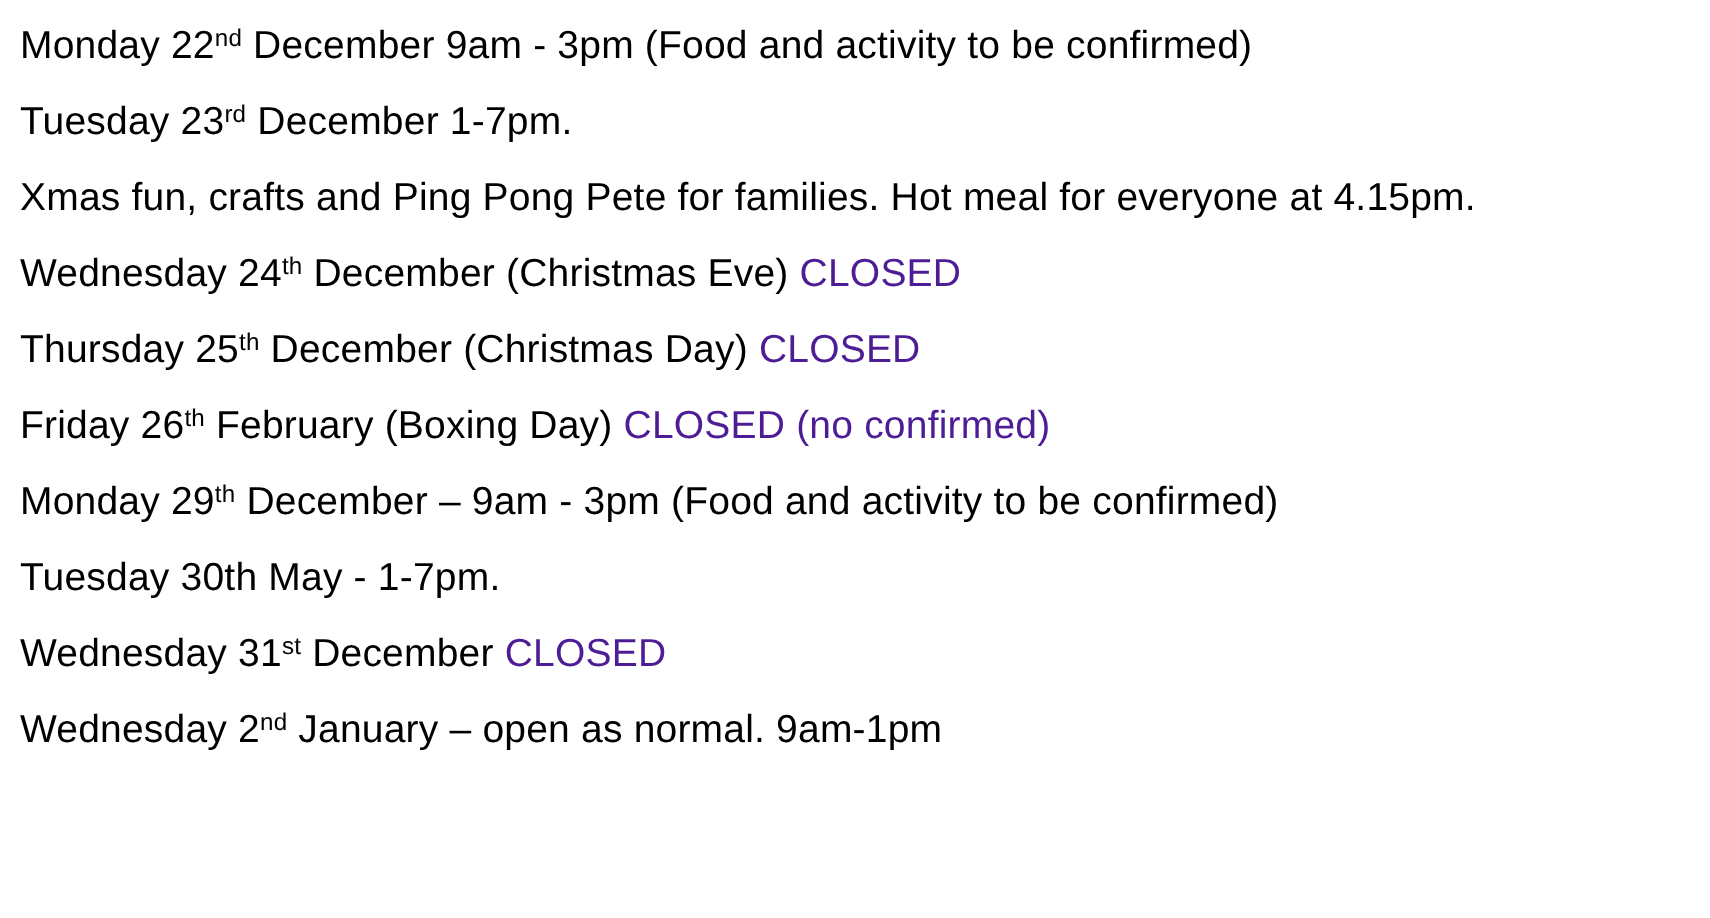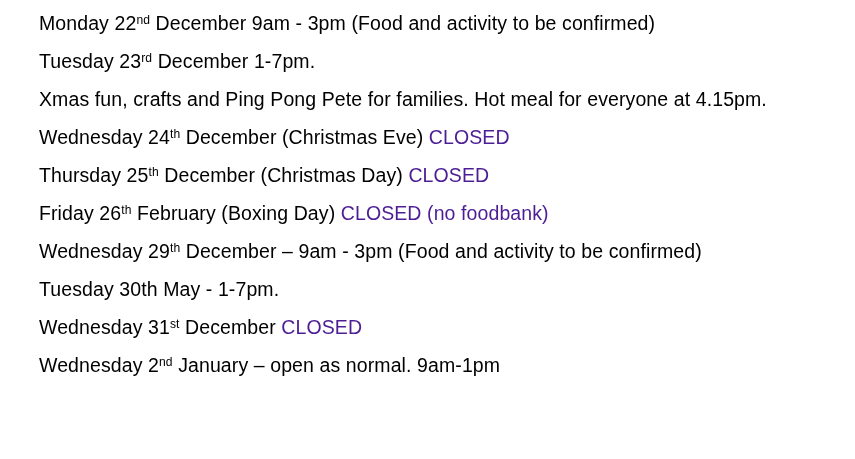--- a/index.html
+++ b/index.html
@@ -9,21 +9,20 @@
   }
   body {
     width: 855px;
     height: 459px;
     font-family: "Liberation Sans", sans-serif;
     color: #000000;
     overflow: hidden;
   }
   #schedule {
     padding: 4px 0 0 10px;
-    margin-left: 29px;
   }
   .line {
     font-size: 19.5px;
     line-height: 38px;
     white-space: nowrap;
     letter-spacing: 0.1px;
   }
   .seg-normal {
     color: #000000;
   }
@@ -40,18 +39,18 @@
 </style>
 </head>
 <body>
 
 <div id="schedule">
     <div class="line"><span class="seg-normal">Monday 22</span><sup class="seg-normal">nd</sup><span class="seg-normal"> December 9am - 3pm (Food and activity to be confirmed)</span></div>
     <div class="line"><span class="seg-normal">Tuesday 23</span><sup class="seg-normal">rd</sup><span class="seg-normal"> December 1-7pm.</span></div>
     <div class="line"><span class="seg-normal">Xmas fun, crafts and Ping Pong Pete for families. Hot meal for everyone at 4.15pm.</span></div>
     <div class="line"><span class="seg-normal">Wednesday 24</span><sup class="seg-normal">th</sup><span class="seg-normal"> December (Christmas Eve) </span><span class="seg-closed">CLOSED</span></div>
     <div class="line"><span class="seg-normal">Thursday 25</span><sup class="seg-normal">th</sup><span class="seg-normal"> December (Christmas Day) </span><span class="seg-closed">CLOSED</span></div>
-    <div class="line"><span class="seg-normal">Friday 26</span><sup class="seg-normal">th</sup><span class="seg-normal"> February (Boxing Day) </span><span class="seg-closed">CLOSED (no foodbank)</span></div>
-    <div class="line"><span class="seg-normal">Wednesday 29</span><sup class="seg-normal">th</sup><span class="seg-normal"> December – 9am - 3pm (Food and activity to be confirmed)</span></div>
+    <div class="line"><span class="seg-normal">Friday 26</span><sup class="seg-normal">th</sup><span class="seg-normal"> February (Boxing Day) </span><span class="seg-closed">CLOSED (no confirmed)</span></div>
+    <div class="line"><span class="seg-normal">Monday 29</span><sup class="seg-normal">th</sup><span class="seg-normal"> December – 9am - 3pm (Food and activity to be confirmed)</span></div>
     <div class="line"><span class="seg-normal">Tuesday 30th May - 1-7pm.</span></div>
     <div class="line"><span class="seg-normal">Wednesday 31</span><sup class="seg-normal">st</sup><span class="seg-normal"> December </span><span class="seg-closed">CLOSED</span></div>
     <div class="line"><span class="seg-normal">Wednesday 2</span><sup class="seg-normal">nd</sup><span class="seg-normal"> January – open as normal. 9am-1pm</span></div>
   </div>
 
 </body></html>

